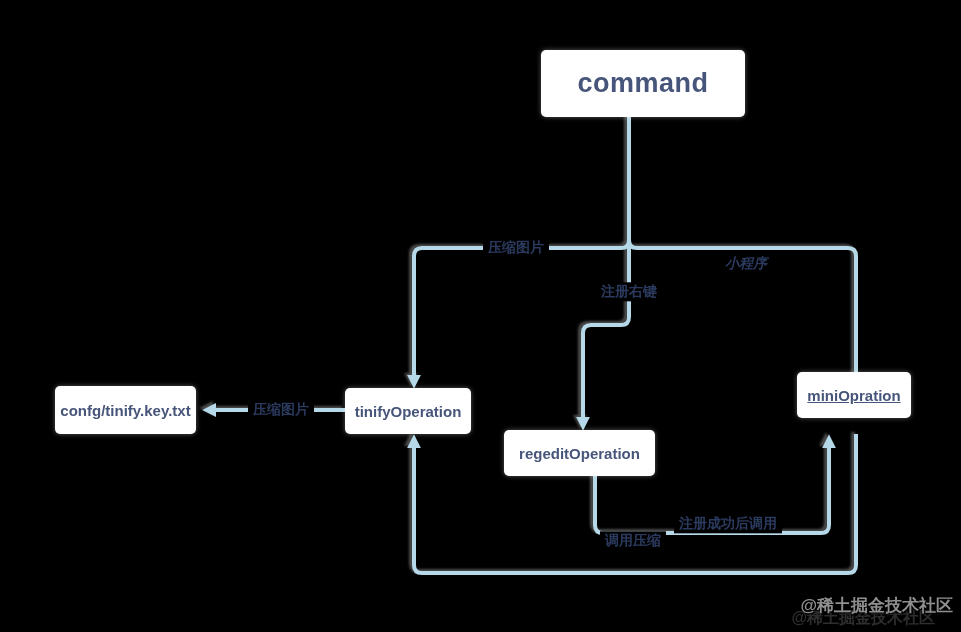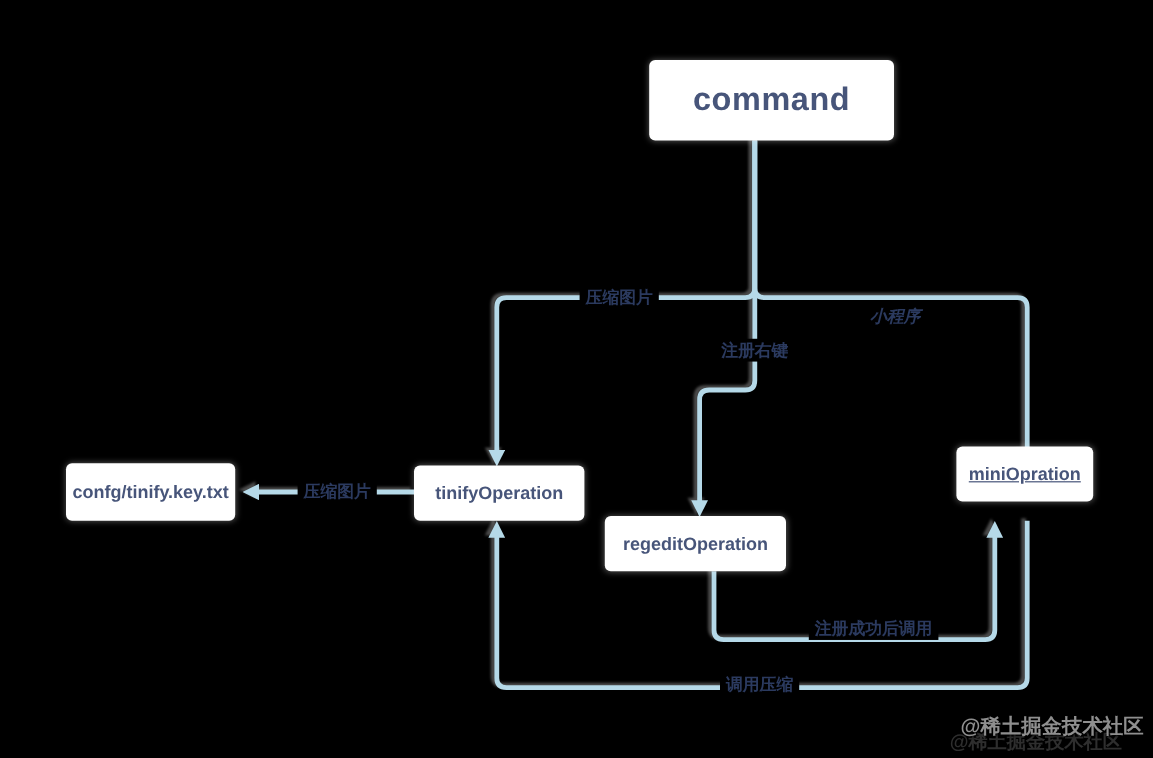--- a/index.html
+++ b/index.html
@@ -49,34 +49,34 @@
       <path d="M345 410 L212 410" marker-end="url(#arrow)"></path>
       <path d="M595 476 L595 525 Q595 533 603 533 L821 533 Q829 533 829 525 L829 444" marker-end="url(#arrow)"></path>
       <path d="M856 434 L856 565 Q856 573 848 573 L422 573 Q414 573 414 565 L414 444" marker-end="url(#arrow)"></path>
     </g>
   </svg>
 
   <div class="node node-command" style="left:530px;top:50px;width:204px;height:67px;margin-left:11px;">command</div>
 
   <div class="node node-small" style="left:55px;top:386px;width:141px;height:48px;">confg/tinify.key.txt</div>
 
-  <div class="node node-small" style="left:345px;top:388px;width:142px;height:46px;">tinifyOperation</div>
+  <div class="node node-small" style="left:345px;top:388px;width:126px;height:46px;">tinifyOperation</div>
 
   <div class="node node-small" style="left:504px;top:430px;width:151px;height:46px;">regeditOperation</div>
 
   <div class="node node-small" style="left:797px;top:372px;width:114px;height:46px;text-decoration:underline;">miniOpration</div>
 
   <div class="edge-label" style="left:516px;top:248px;text-align:center;">压缩图片</div>
 
   <div class="edge-label" style="left:746px;top:264px;font-style:italic;">小程序</div>
 
   <div class="edge-label" style="left:629px;top:292px;text-align:right;">注册右键</div>
 
   <div class="edge-label" style="left:281px;top:410px;">压缩图片</div>
 
   <div class="edge-label" style="left:728px;top:524px;">注册成功后调用</div>
 
-  <div class="edge-label" style="left:633px;top:571px;">调用压缩</div>
+  <div class="edge-label" style="left:633px;top:541px;">调用压缩</div>
 
   <div class="watermark-echo">@稀土掘金技术社区</div>
   <div class="watermark">@稀土掘金技术社区</div>
 
 </div>
 
 </body></html>

